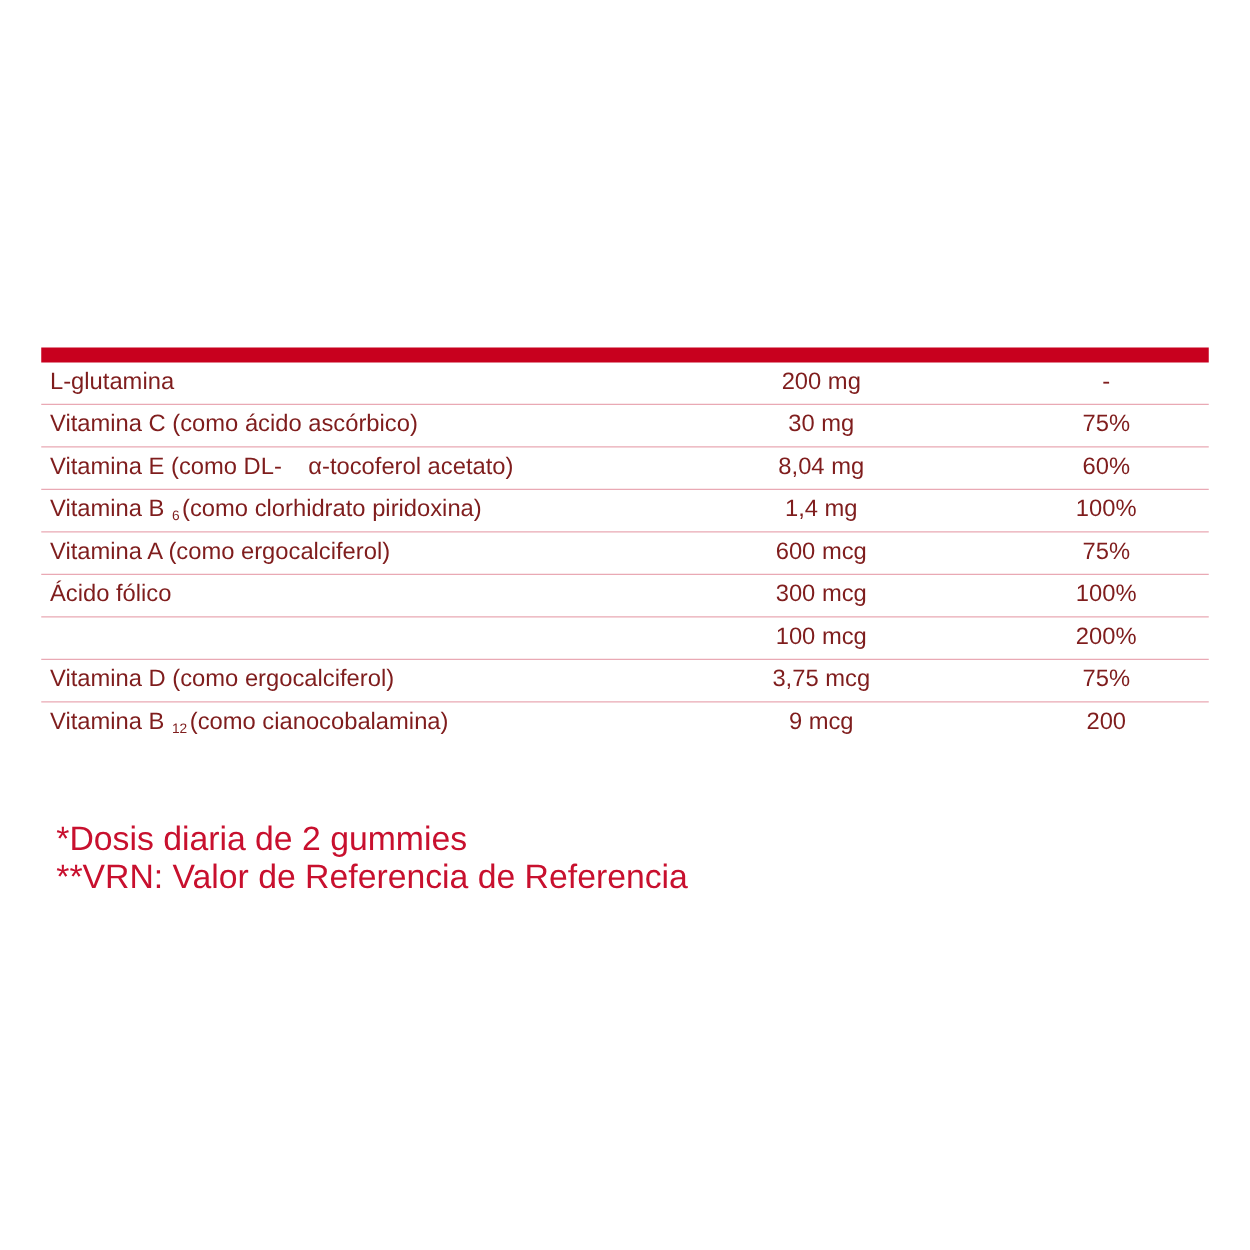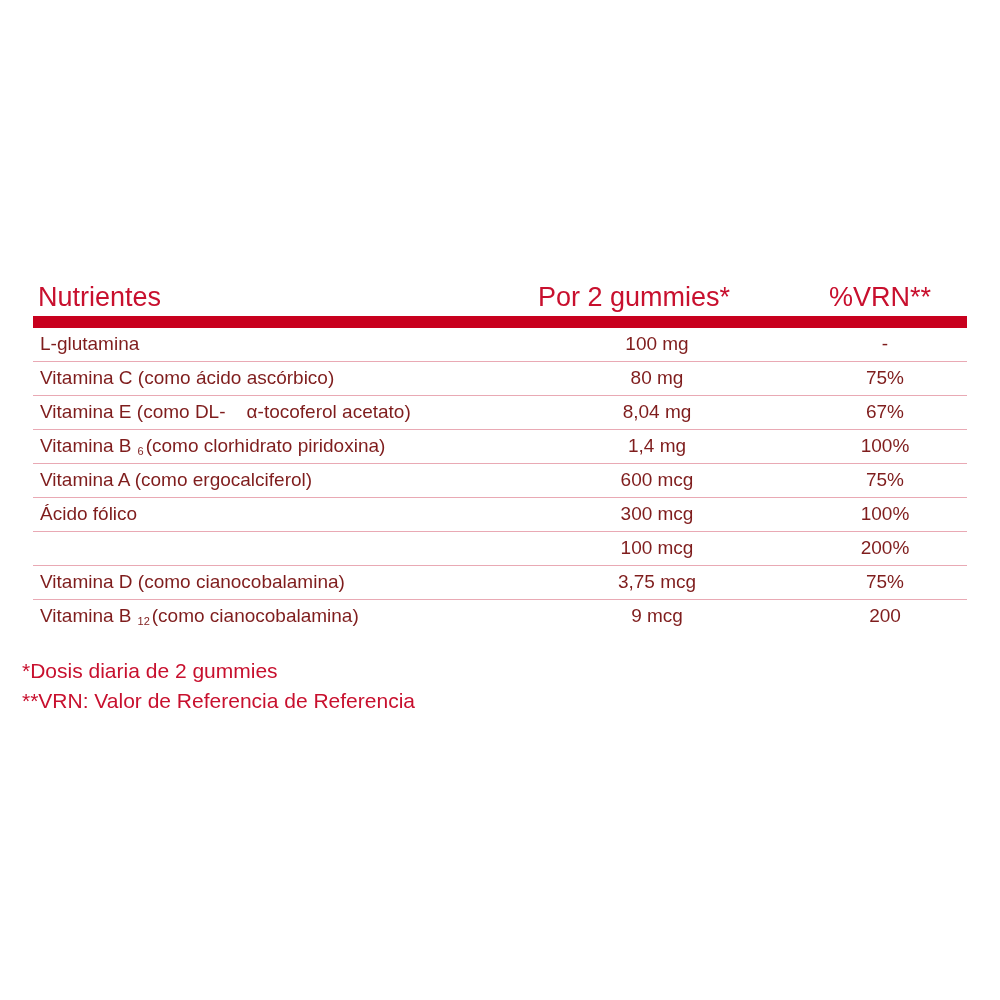--- a/index.html
+++ b/index.html
@@ -11,49 +11,44 @@
   .h-name { left: 5px; }
   .h-amount { left: 505px; }
   .h-vrn { left: 796px; }
   .red-bar { height: 12px; background: #c8001e; }
   .row { position: relative; height: 33px; border-bottom: 1.5px solid #e9a9b4; color: #7f1d1d; font-size: 19px; }
   .row.last { border-bottom: none; }
   .row span { position: absolute; top: 5px; white-space: nowrap; }
   .c-name { left: 7px; }
   .c-amount { left: 624px; transform: translateX(-50%); }
   .c-vrn { left: 852px; transform: translateX(-50%); }
-  .footnotes { position: absolute; left: 22px; top: 656px; color: #c8102e; font-size: 21px; line-height: 30px; }
+  .footnotes { position: absolute; left: 45px; top: 656px; color: #c8102e; font-size: 27px; line-height: 30px; }
   .footnotes div { white-space: nowrap; }
   sub.small { font-size: 11px; vertical-align: -3px; margin-left: 6px; margin-right: 2px; }
 </style>
 </head>
 <body>
 
 <div class="table-wrap">
-  <div class="header">
-    <span class="h-name">Nutrientes</span>
-    <span class="h-amount">Por 2 gummies*</span>
-    <span class="h-vrn">%VRN**</span>
-  </div>
   <div class="red-bar"></div>
 
   <div class="row">
     <span class="c-name">L-glutamina</span>
-    <span class="c-amount">100 mg</span>
+    <span class="c-amount">200 mg</span>
     <span class="c-vrn">-</span>
   </div>
   <div class="row">
     <span class="c-name">Vitamina C (como ácido ascórbico)</span>
-    <span class="c-amount">80 mg</span>
+    <span class="c-amount">30 mg</span>
     <span class="c-vrn">75%</span>
   </div>
   <div class="row">
     <span class="c-name" style="white-space:pre;">Vitamina E (como DL-    α-tocoferol acetato)</span>
     <span class="c-amount">8,04 mg</span>
-    <span class="c-vrn">67%</span>
+    <span class="c-vrn">60%</span>
   </div>
   <div class="row">
     <span class="c-name"><span style="position:static">Vitamina B</span><sub class="small">6</sub><span style="position:static">(como clorhidrato piridoxina)</span></span>
     <span class="c-amount">1,4 mg</span>
     <span class="c-vrn">100%</span>
   </div>
   <div class="row">
     <span class="c-name">Vitamina A (como ergocalciferol)</span>
     <span class="c-amount">600 mcg</span>
     <span class="c-vrn">75%</span>
@@ -61,21 +56,21 @@
   <div class="row">
     <span class="c-name">Ácido fólico</span>
     <span class="c-amount">300 mcg</span>
     <span class="c-vrn">100%</span>
   </div>
   <div class="row">
     <span class="c-amount">100 mcg</span>
     <span class="c-vrn">200%</span>
   </div>
   <div class="row">
-    <span class="c-name">Vitamina D (como cianocobalamina)</span>
+    <span class="c-name">Vitamina D (como ergocalciferol)</span>
     <span class="c-amount">3,75 mcg</span>
     <span class="c-vrn">75%</span>
   </div>
   <div class="row last">
     <span class="c-name"><span style="position:static">Vitamina B</span><sub class="small">12</sub><span style="position:static">(como cianocobalamina)</span></span>
     <span class="c-amount">9 mcg</span>
     <span class="c-vrn">200</span>
   </div>
 </div>
 

